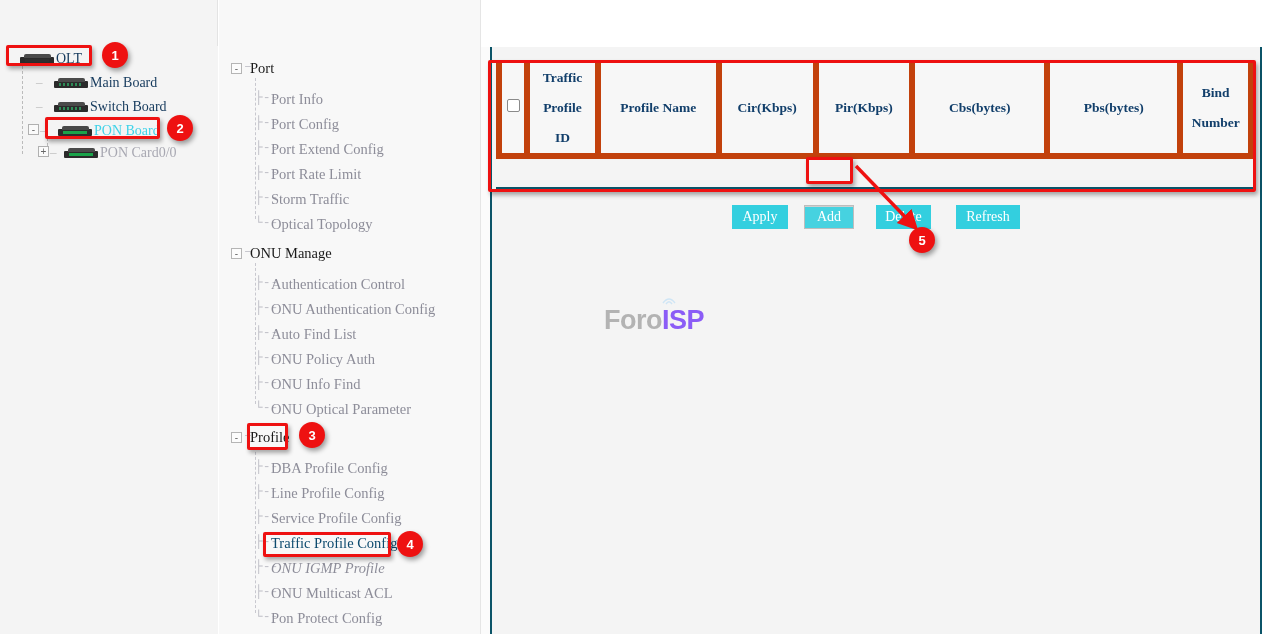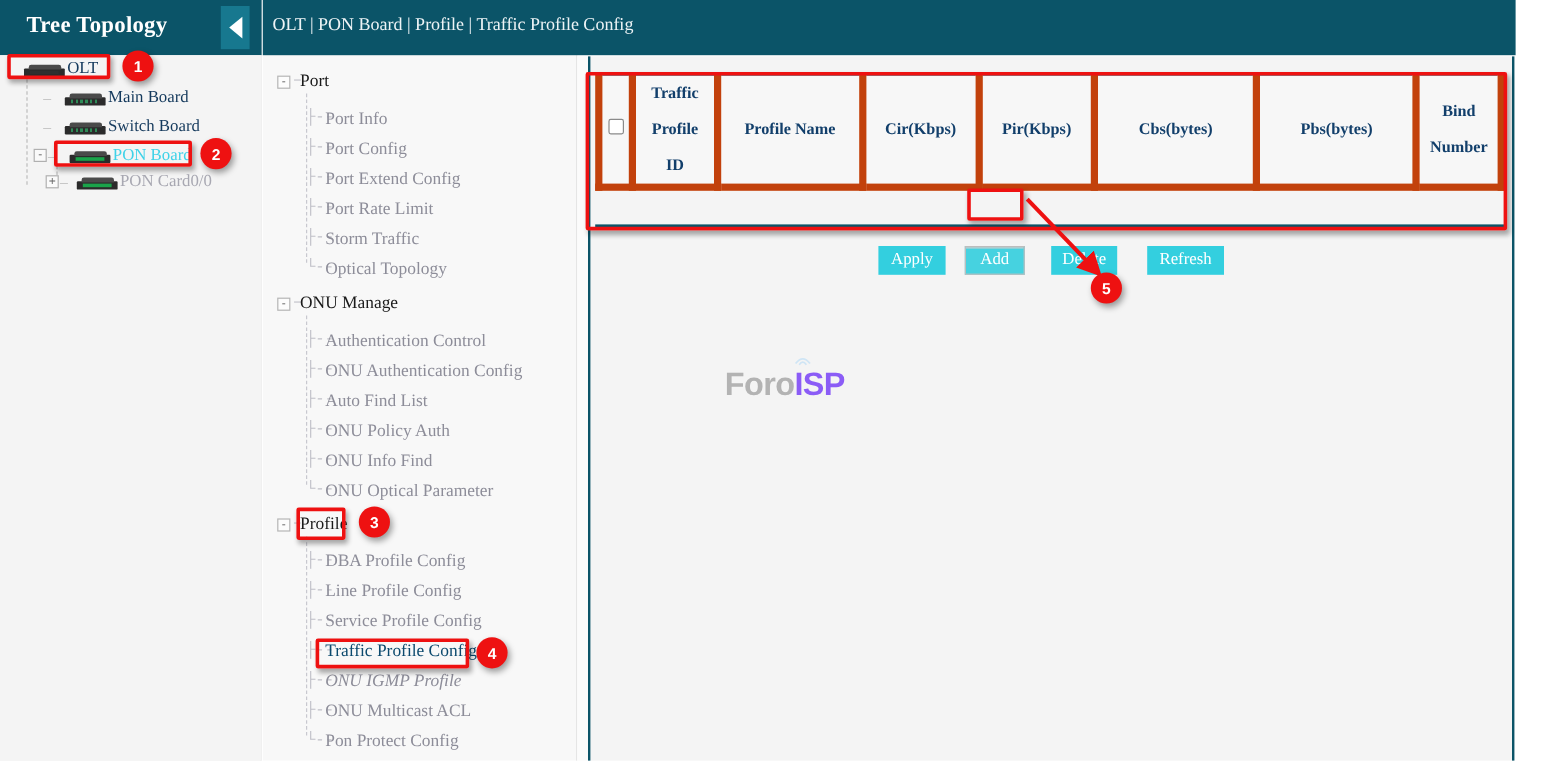--- a/index.html
+++ b/index.html
@@ -195,26 +195,20 @@
     box-shadow: 2px 3px 5px rgba(0,0,0,.38);
   }
   #arrow-svg { position: absolute; left: 0; top: 0; width: 1286px; height: 634px; pointer-events: none; }
 </style>
 </head>
 <body>
 
 <div id="root">
 
   <div id="tree-panel">
-    <div id="tree-header">
-      <div class="title">Tree Topology</div>
-      <div id="collapse-btn">
-        <span class="tri"></span>
-      </div>
-    </div>
 
     <div id="tree-body">
 
       <div class="vline" style="left:22px; top:20px; height:88px;"></div>
       <div class="vline" style="left:47px; top:92px; height:18px;"></div>
 
       <div class="tnode" style="position:absolute; left:20px; top:0px;">
         <span class="dev">
           <span class="slab"></span><span class="top"></span><span class="strip" style="background:#2f2f2f;"></span>
         </span><span class="tlabel" style="color:#14395c;">OLT</span>
@@ -300,23 +294,20 @@
         <div class="mitem active" style="left: 52px; top: 535px;">Traffic Profile Config</div>
         <div class="mdash" style="left: 36px; top: 559px;">├--</div>
         <div class="mitem" style="left: 52px; top: 560px; font-style: italic;">ONU IGMP Profile</div>
         <div class="mdash" style="left: 36px; top: 584px;">├--</div>
         <div class="mitem" style="left: 52px; top: 585px;">ONU Multicast ACL</div>
         <div class="mdash" style="left: 36px; top: 609px;">└--</div>
         <div class="mitem" style="left: 52px; top: 610px;">Pon Protect Config</div>
       </div>
   </div>
 
-  <div id="topbar">
-    <div id="breadcrumb">OLT | PON Board | Profile | Traffic Profile Config</div>
-  </div>
 
   <div id="content-white-gap"></div>
   <div id="content">
 
     <div id="table-wrap">
       <table id="profile-table">
         <colgroup>
           <col style="width:28px">
             <col style="width:70px">
             <col style="width:120px">

